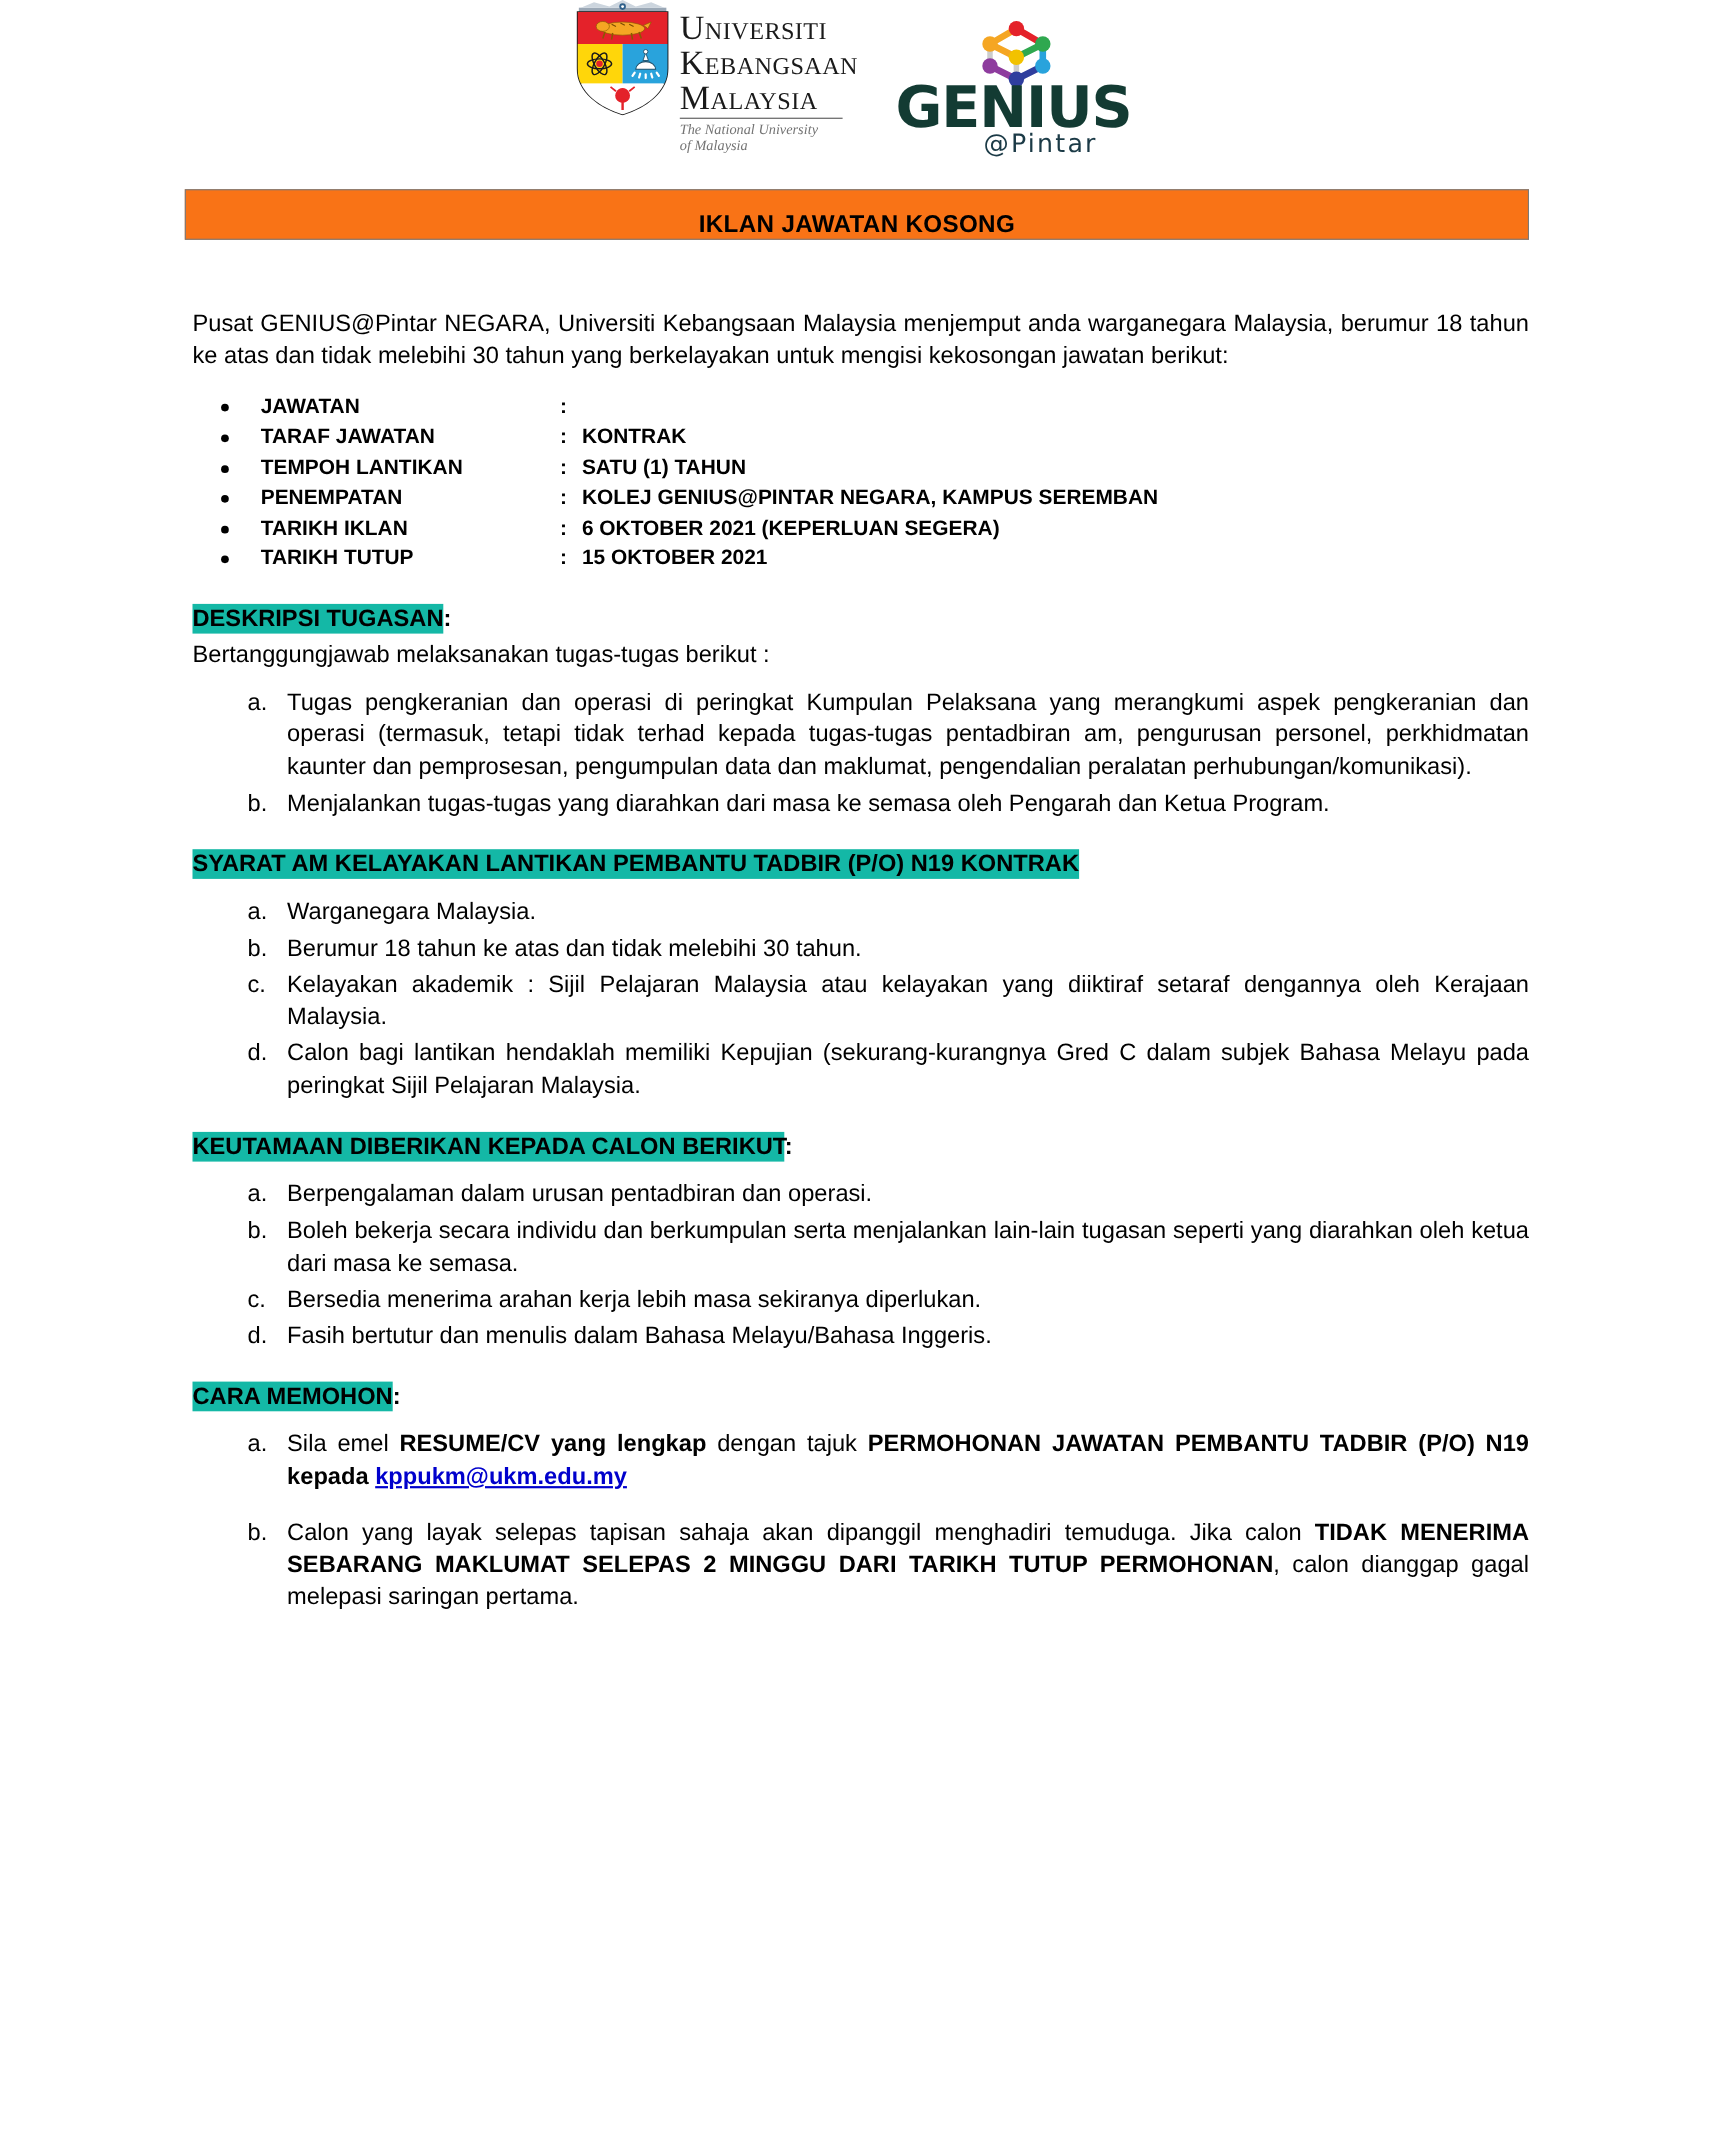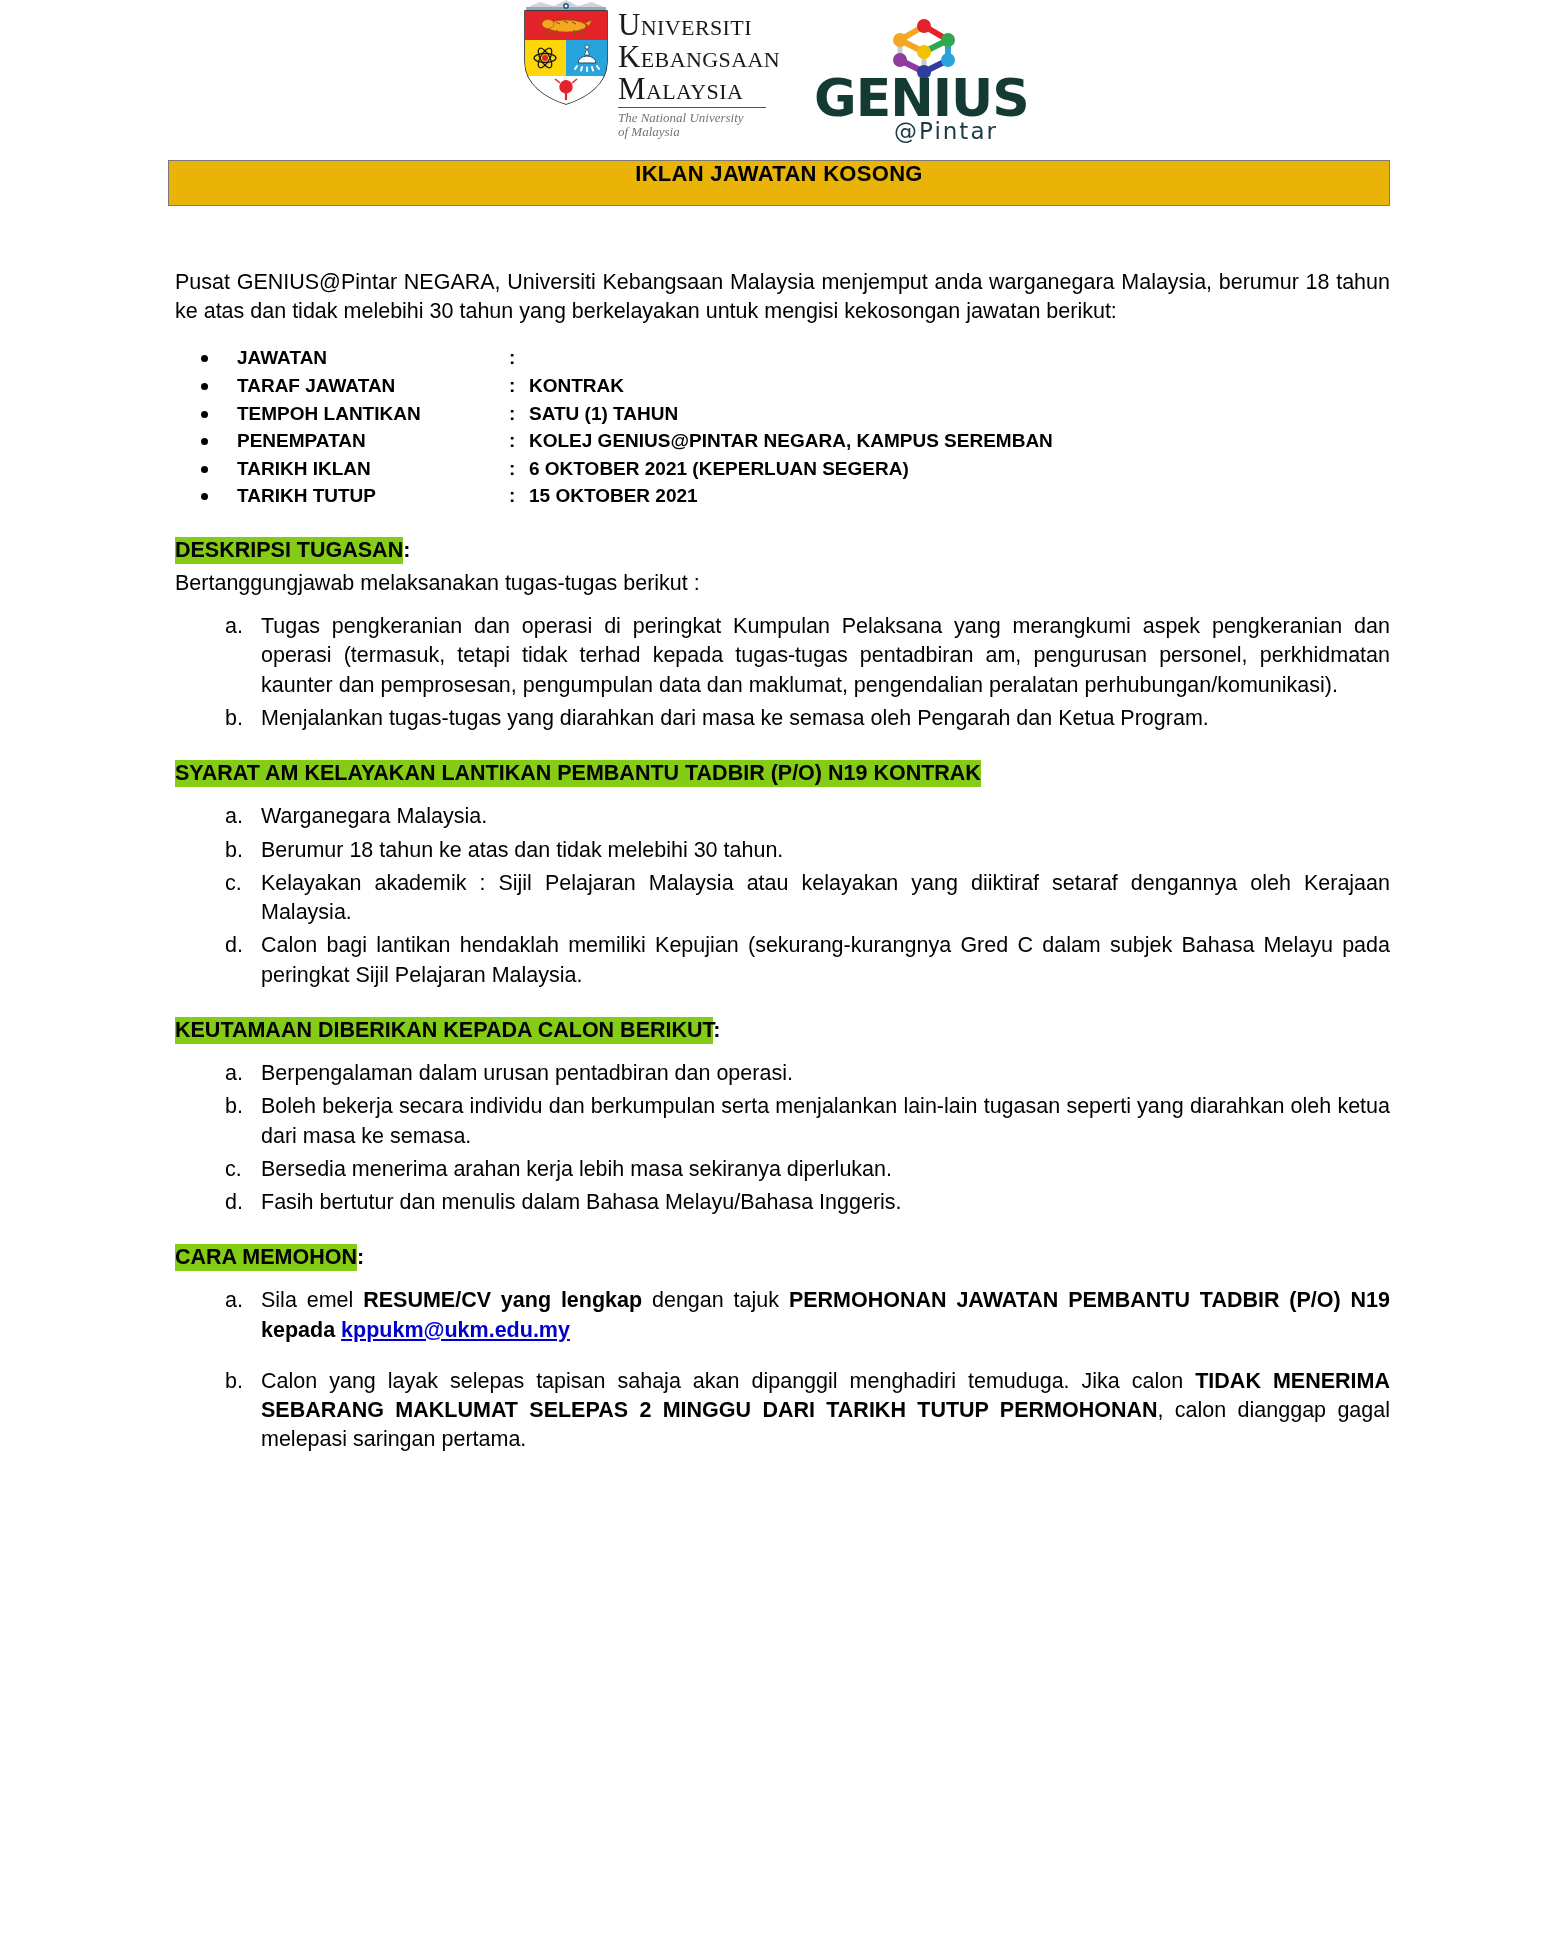--- a/index.html
+++ b/index.html
@@ -116,29 +116,29 @@
     top: 104px;
     font-family: "DejaVu Sans", sans-serif;
     font-size: 23px;
     letter-spacing: 2px;
     color: #1b3a46;
     line-height: 1;
   }
 
   
   .title-bar {
-    margin: 20px 0 0 0;
+    margin: 32px 0 0 0;
     width: 1222px;
     margin-left: 168px;
-    background: #eab308;
+    background: #f97316;
     border: 1px solid #7a7a7a;
     box-sizing: border-box;
     height: 46px;
     display: flex;
-    align-items: flex-start;
+    align-items: flex-end;
     justify-content: center;
   }
   .title-bar span {
     font-family: "Liberation Sans", sans-serif;
     font-weight: bold;
     font-size: 22px;
     letter-spacing: 0.3px;
     color: #000;
   }
 
@@ -192,21 +192,21 @@
   }
   ul.job-list li .val { flex: 1 1 auto; }
 
   
   .section-head {
     margin: 26px 0 4px 0;
     font-weight: bold;
     font-size: 21.5px;
   }
   .section-head .hl {
-    background: #84cc16;
+    background: #14b8a6;
     padding: 1px 0 2px 0;
     box-decoration-break: clone;
     -webkit-box-decoration-break: clone;
   }
   .section-head .plain { background: transparent; }
 
   
   ol.alpha {
     list-style: none;
     margin: 14px 0 4px 0;

